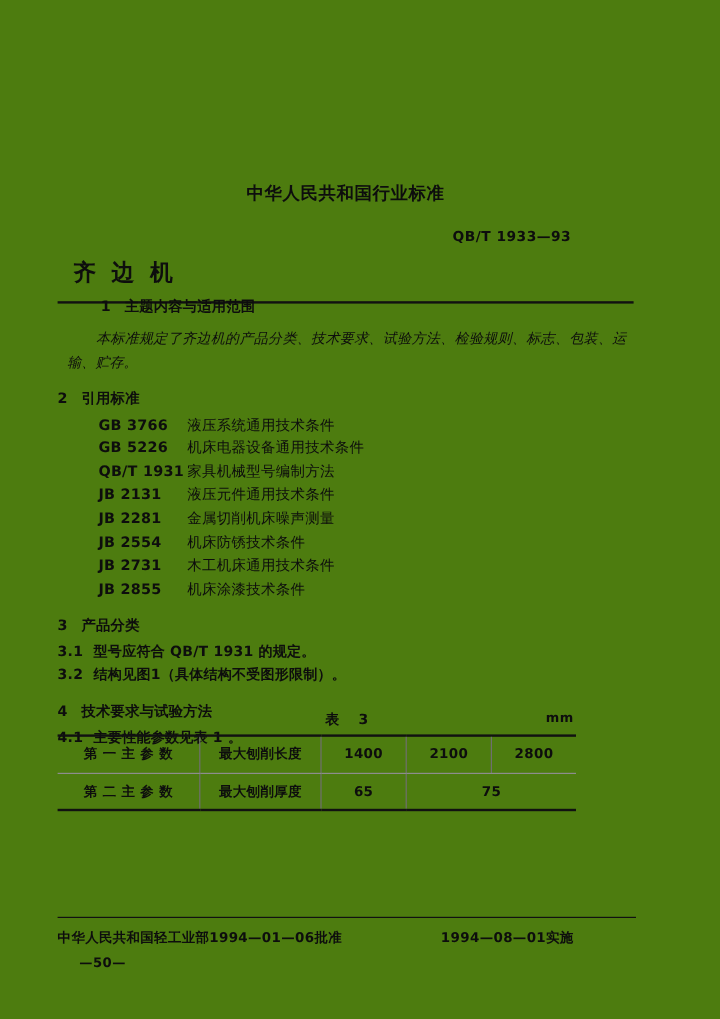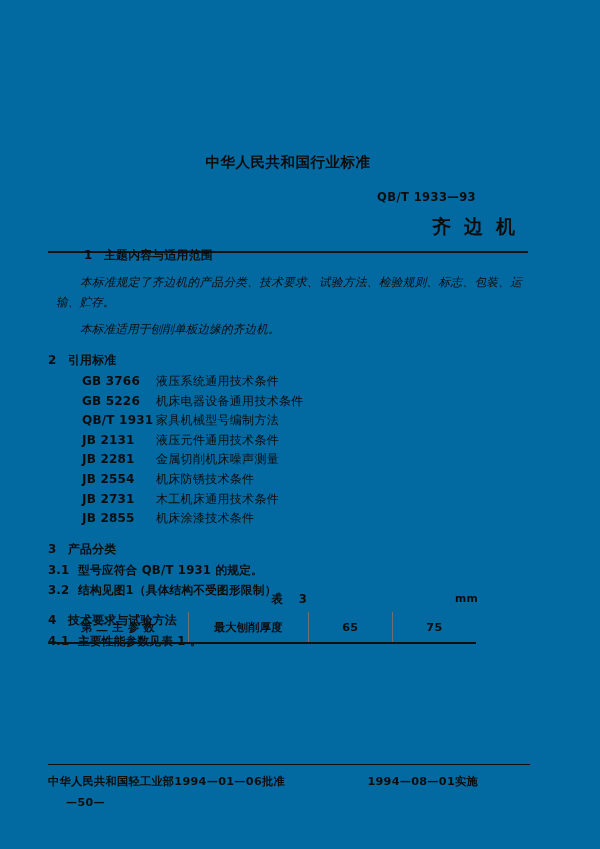--- a/index.html
+++ b/index.html
@@ -14,21 +14,21 @@
     color: #0d0d0d;
     position: relative;
     overflow: hidden;
   }
 
   .page {
     position: absolute;
     left: 0; top: 0;
     width: 600px;
     height: 849px;
-    background: #0369a1;
+    background: #4d7c0f;
   }
 
   
   .doc-header {
     position: absolute;
     left: 48px;
     top: 152px;
     width: 480px;
   }
   .national-title {
@@ -42,21 +42,21 @@
   .std-number {
     text-align: right;
     font-size: 11.5px;
     font-weight: bold;
     margin-top: 18px;
     letter-spacing: 0.4px;
     font-family: "DejaVu Sans", sans-serif;
     padding-right: 52px;
   }
   .doc-title {
-    text-align: right;
+    text-align: left;
     font-size: 19px;
     font-weight: bold;
     letter-spacing: 13px;
     margin-top: 10px;
     padding-left: 13px;
     font-family: "DejaVu Sans", sans-serif;
   }
   .rule-heavy {
     border: none;
     border-top: 2.2px solid #111;
@@ -221,21 +221,20 @@
     <div class="doc-title">齐边机</div>
     <hr class="rule-heavy">
   </div>
 
   <div class="body-area">
 
     <div class="sec-head">
       <span class="num">1</span><span>主题内容与适用范围</span>
     </div>
     <p class="para">本标准规定了齐边机的产品分类、技术要求、试验方法、检验规则、标志、包装、运输、贮存。</p>
-    <p class="para">本标准适用于刨削单板边缘的齐边机。</p>
 
     <div class="sec-head">
       <span class="num">2</span><span>引用标准</span>
     </div>
     <ul class="ref-list">
       <li><span class="ref-code">GB 3766</span><span class="ref-name">液压系统通用技术条件</span></li>
       <li><span class="ref-code">GB 5226</span><span class="ref-name">机床电器设备通用技术条件</span></li>
       <li><span class="ref-code">QB/T 1931</span><span class="ref-name">家具机械型号编制方法</span></li>
       <li><span class="ref-code">JB 2131</span><span class="ref-name">液压元件通用技术条件</span></li>
       <li><span class="ref-code">JB 2281</span><span class="ref-name">金属切削机床噪声测量</span></li>
@@ -262,20 +261,27 @@
     </p>
   </div>
 
   <div class="table-wrap">
     <div class="table-caption-row">
       <div class="table-caption">表 3</div>
       <div class="table-unit">mm</div>
     </div>
     <table class="params">
       <tbody>
+        <tr class="r1">
+          <td class="c-label vdiv">第 一 主 参 数</td>
+          <td class="c-param vdiv">最大刨削长度</td>
+          <td class="c-val vdiv numval">1400</td>
+          <td class="c-val vdiv numval">2100</td>
+          <td class="c-val numval">2800</td>
+        </tr>
         <tr class="r2">
           <td class="c-label vdiv">第 二 主 参 数</td>
           <td class="c-param vdiv">最大刨削厚度</td>
           <td class="c-val vdiv numval">65</td>
           <td class="c-val numval" colspan="2">75</td>
         </tr>
       </tbody>
     </table>
   </div>
 

